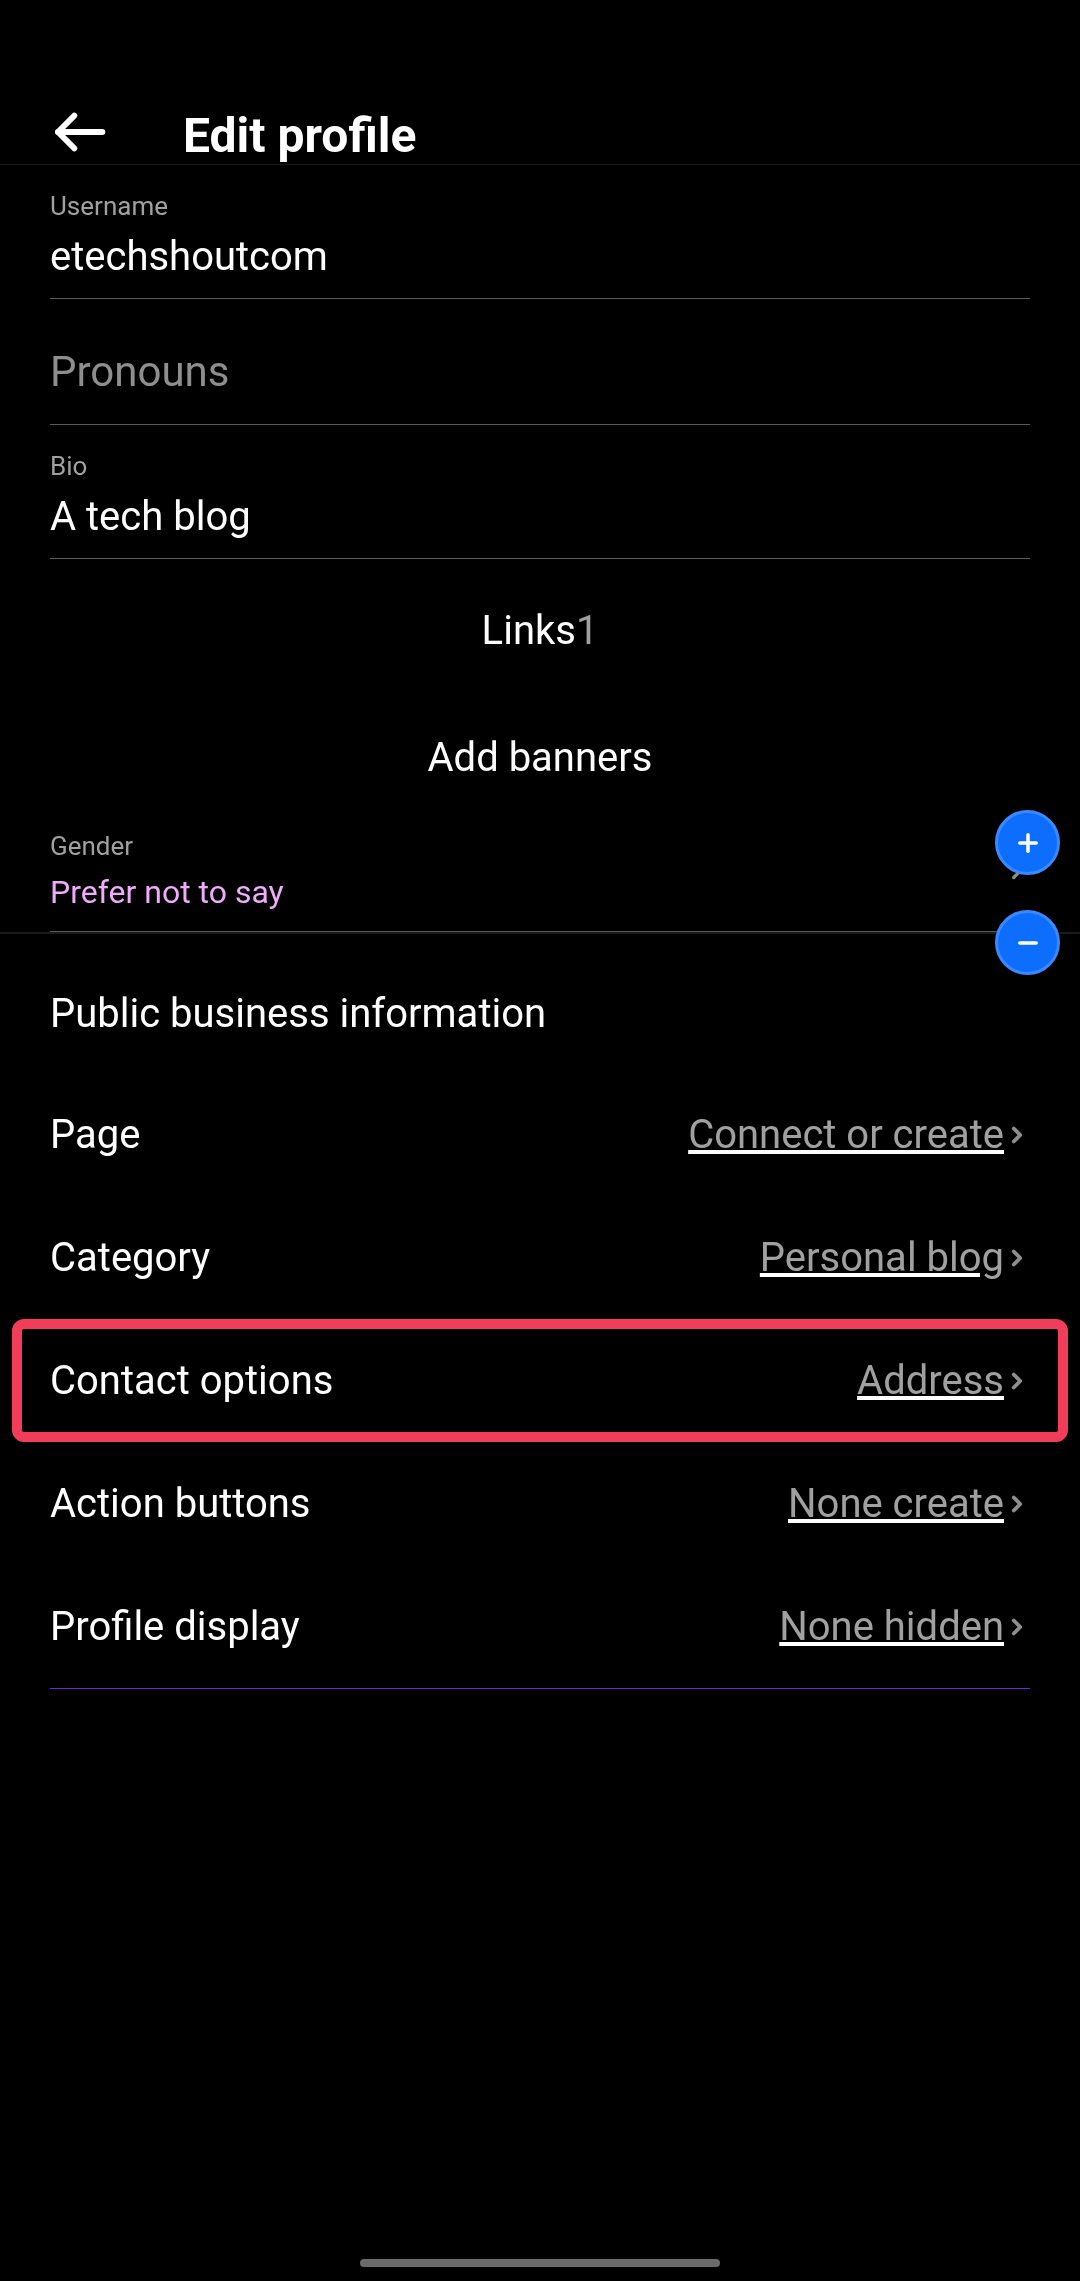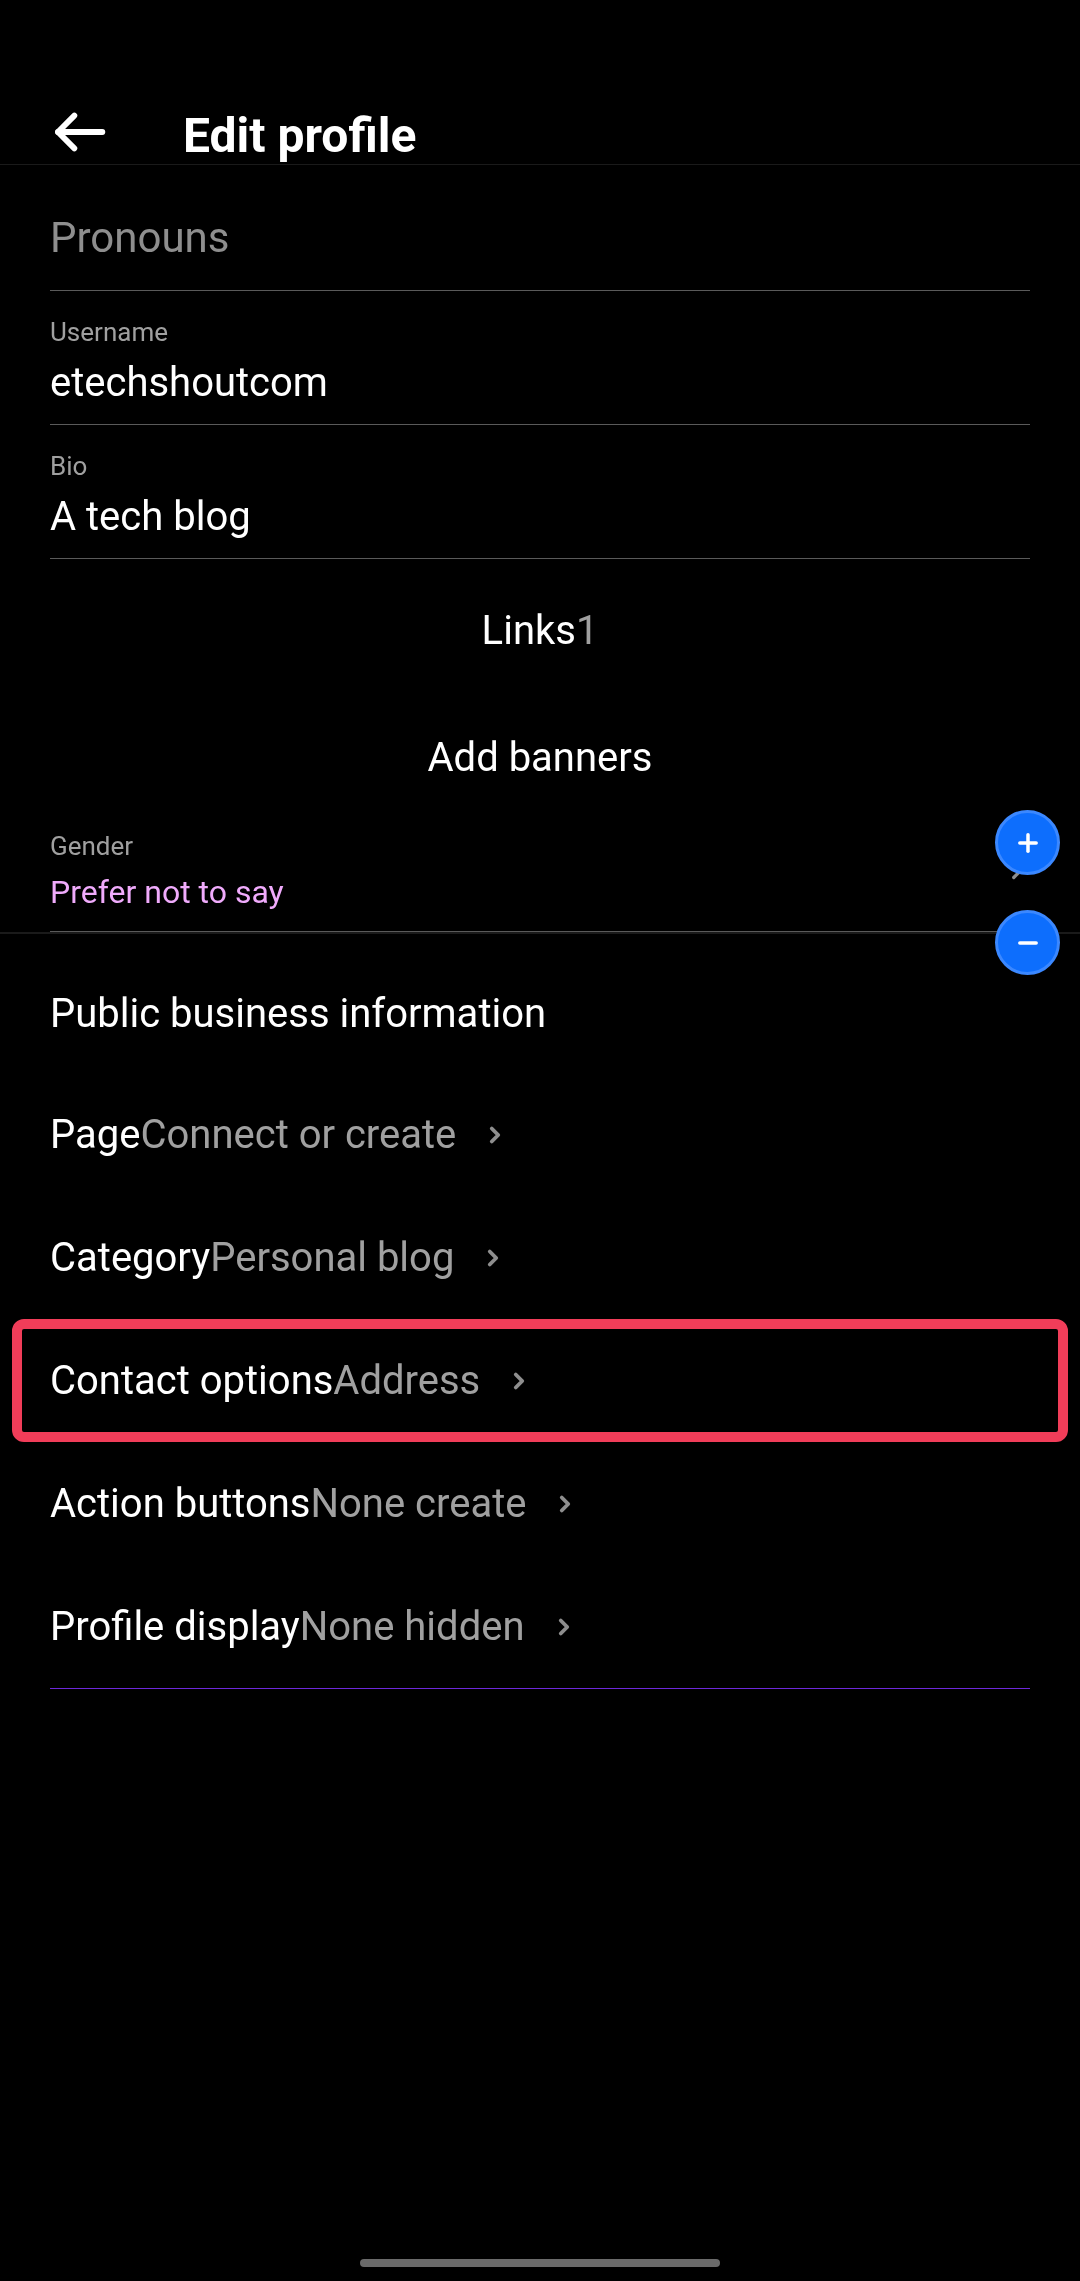--- a/index.html
+++ b/index.html
@@ -68,21 +68,21 @@
       font-size: 40px;
       color: #ffffff;
     }
     .row-value {
       font-size: 40px;
       color: #a0a0a0;
     }
     .row-right {
       display: flex;
       align-items: center;
-      gap: 26px;
+      text-decoration: underline;
     }
     .chevron {
       width: 26px;
       height: 26px;
     }
     .gender-row {
       padding-top: 46px;
       border-bottom: 1px solid #5a5a5a;
       padding-bottom: 20px;
     }
@@ -132,20 +132,21 @@
       margin: 0 -50px;
     }
     .section-title {
       font-size: 40px;
       color: #ffffff;
       padding: 56px 0 36px 0;
     }
     .business-row {
       display: flex;
       align-items: center;
+      justify-content: space-between;
       padding: 38px 0;
     }
     .highlighted {
       border: 10px solid #f13d59;
       border-radius: 12px;
       margin: 0 -38px;
       padding: 28px 28px;
     }
     .last-group {
       border-bottom: 1px solid #6d28d9;
@@ -203,27 +204,27 @@
   <div class="back-arrow">
     <svg width="56" height="56" viewBox="0 0 24 24" fill="none" stroke="#ffffff" stroke-width="2.5" stroke-linecap="round" stroke-linejoin="round">
       <line x1="22" y1="12" x2="3" y2="12"></line>
       <polyline points="10 5 3 12 10 19"></polyline>
     </svg>
   </div>
   <div class="header-title">Edit profile</div>
 </div>
 
 <div class="content">
-  <div class="field-group pronouns-group">
-    <div class="field-value placeholder">Pronouns</div>
-  </div>
-
   <div class="field-group">
     <div class="field-label">Username</div>
     <div class="field-value">etechshoutcom</div>
+  </div>
+
+  <div class="field-group pronouns-group">
+    <div class="field-value placeholder">Pronouns</div>
   </div>
 
   <div class="field-group">
     <div class="field-label">Bio</div>
     <div class="field-value">A tech blog</div>
   </div>
 
   <div class="row-item links-row">
     <div class="row-label">Links</div>
     <div class="row-value">1</div>

